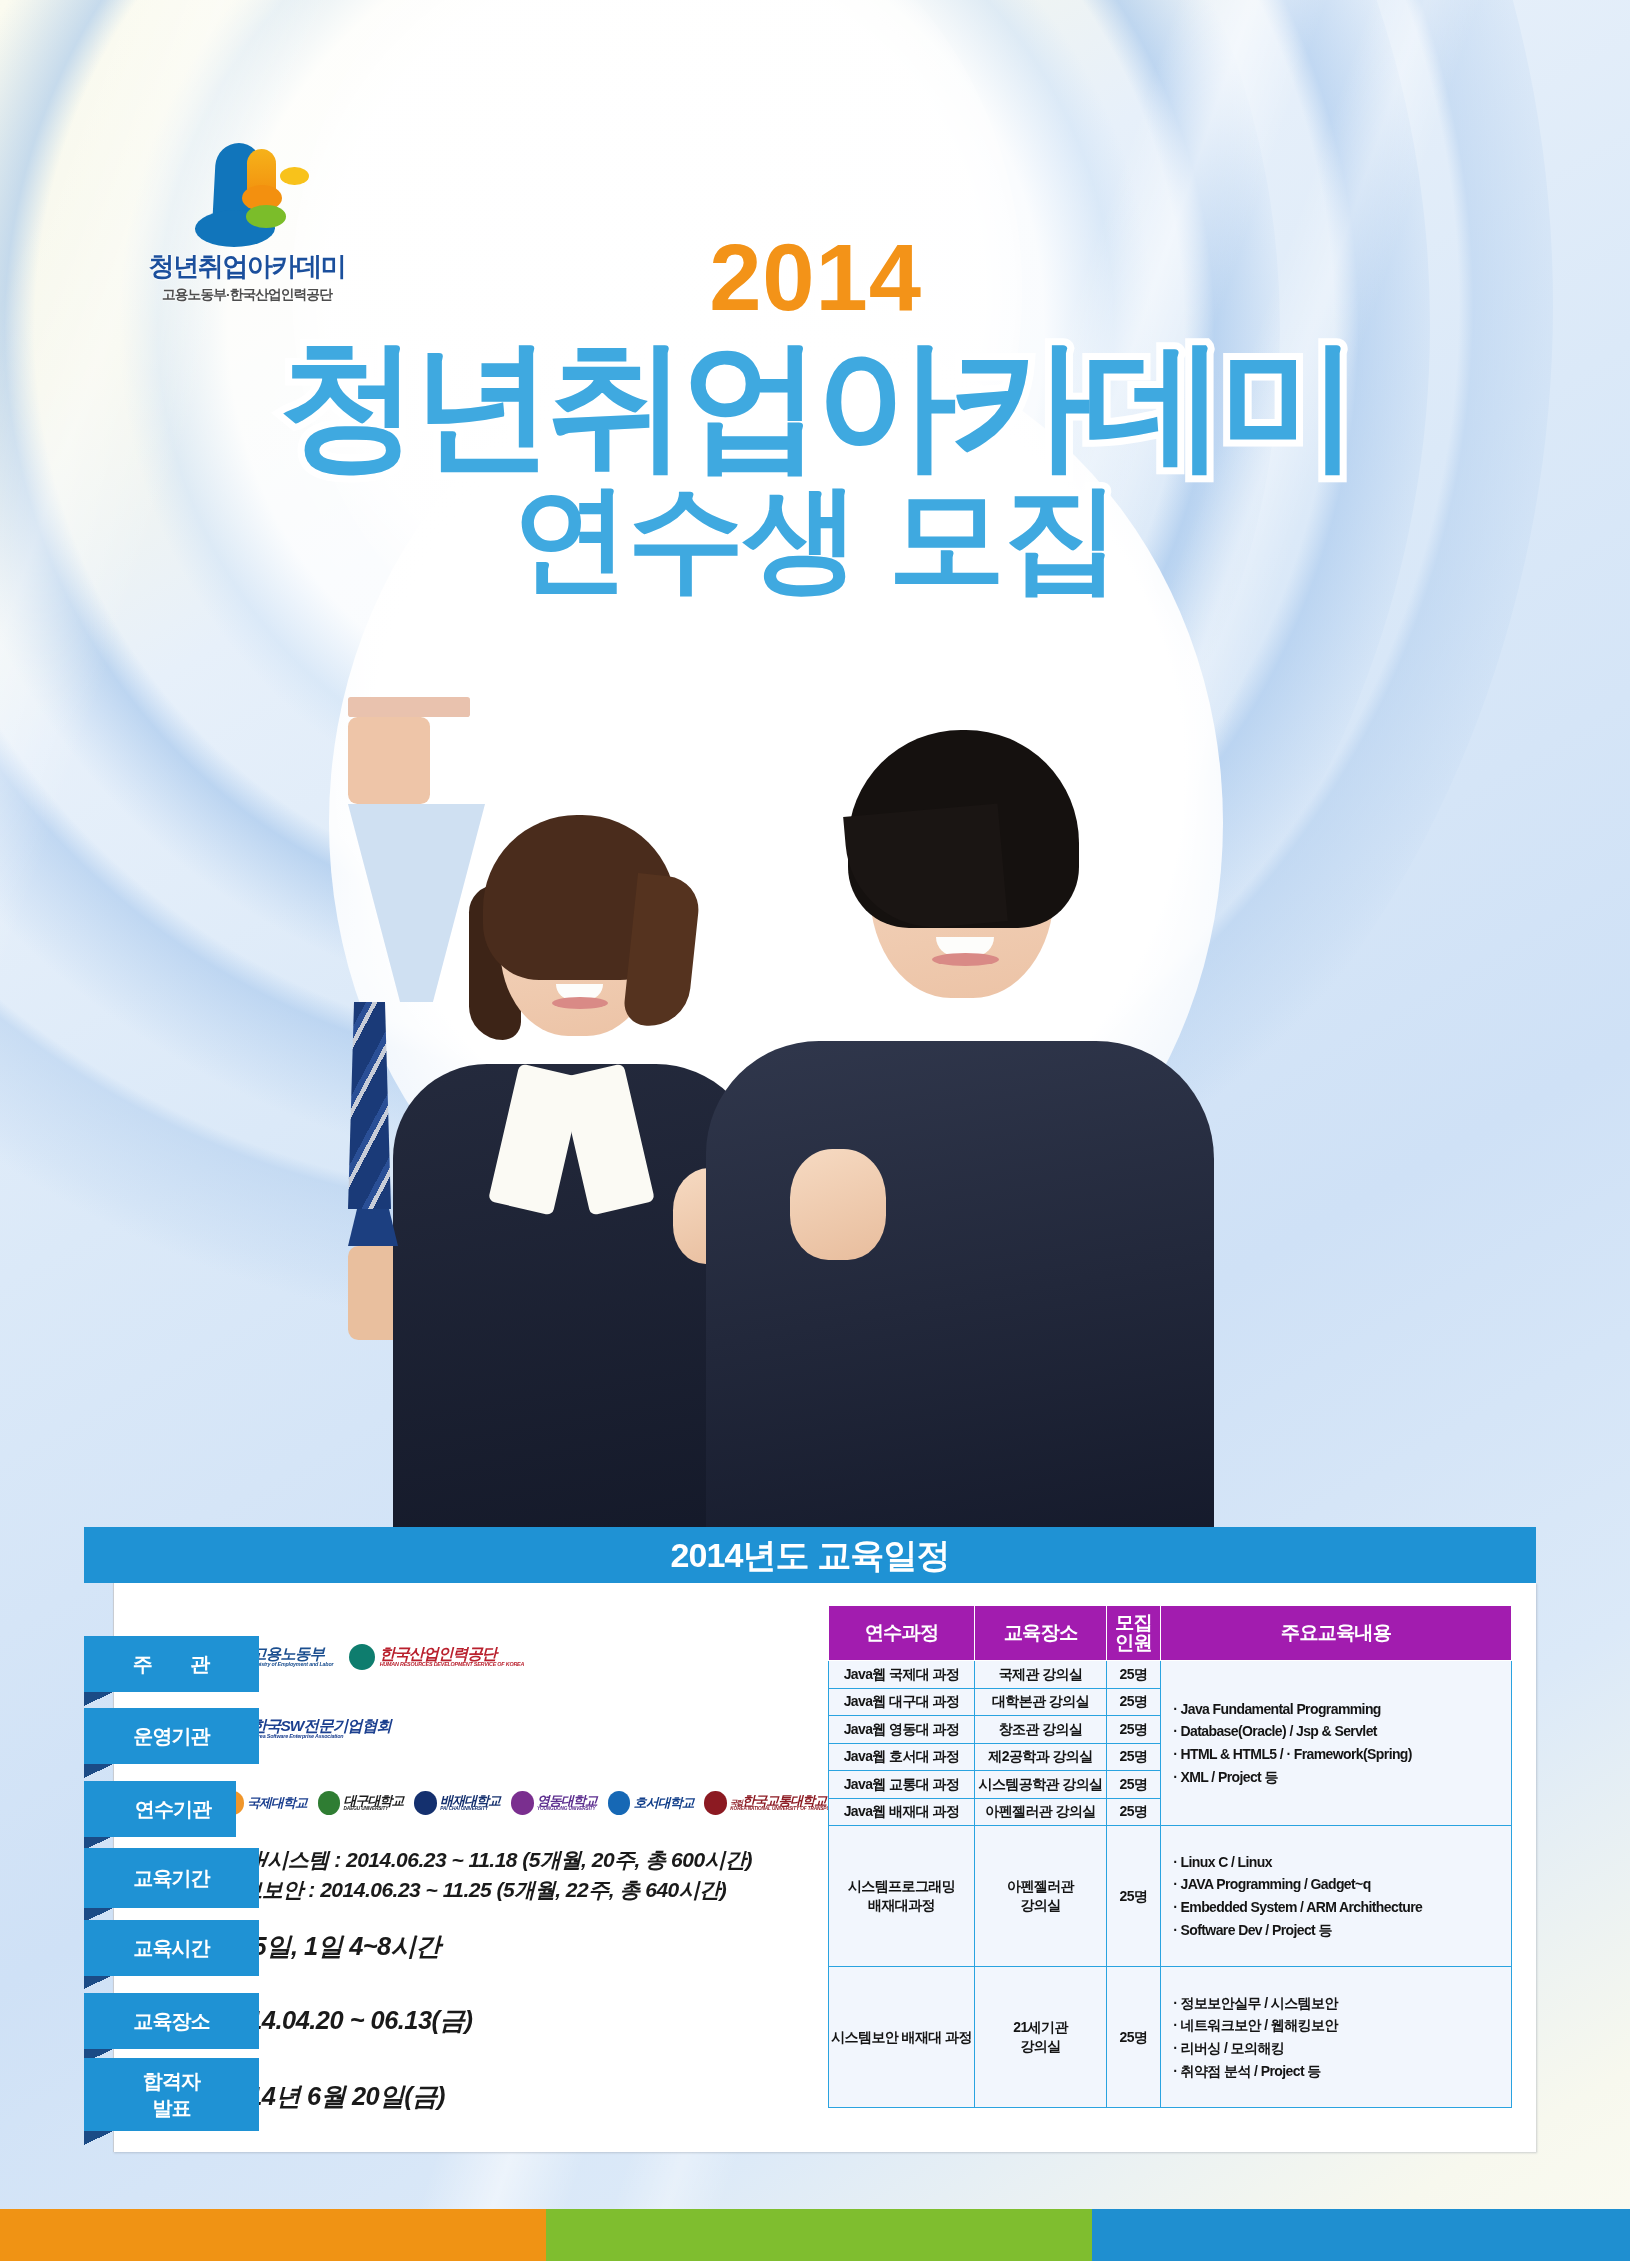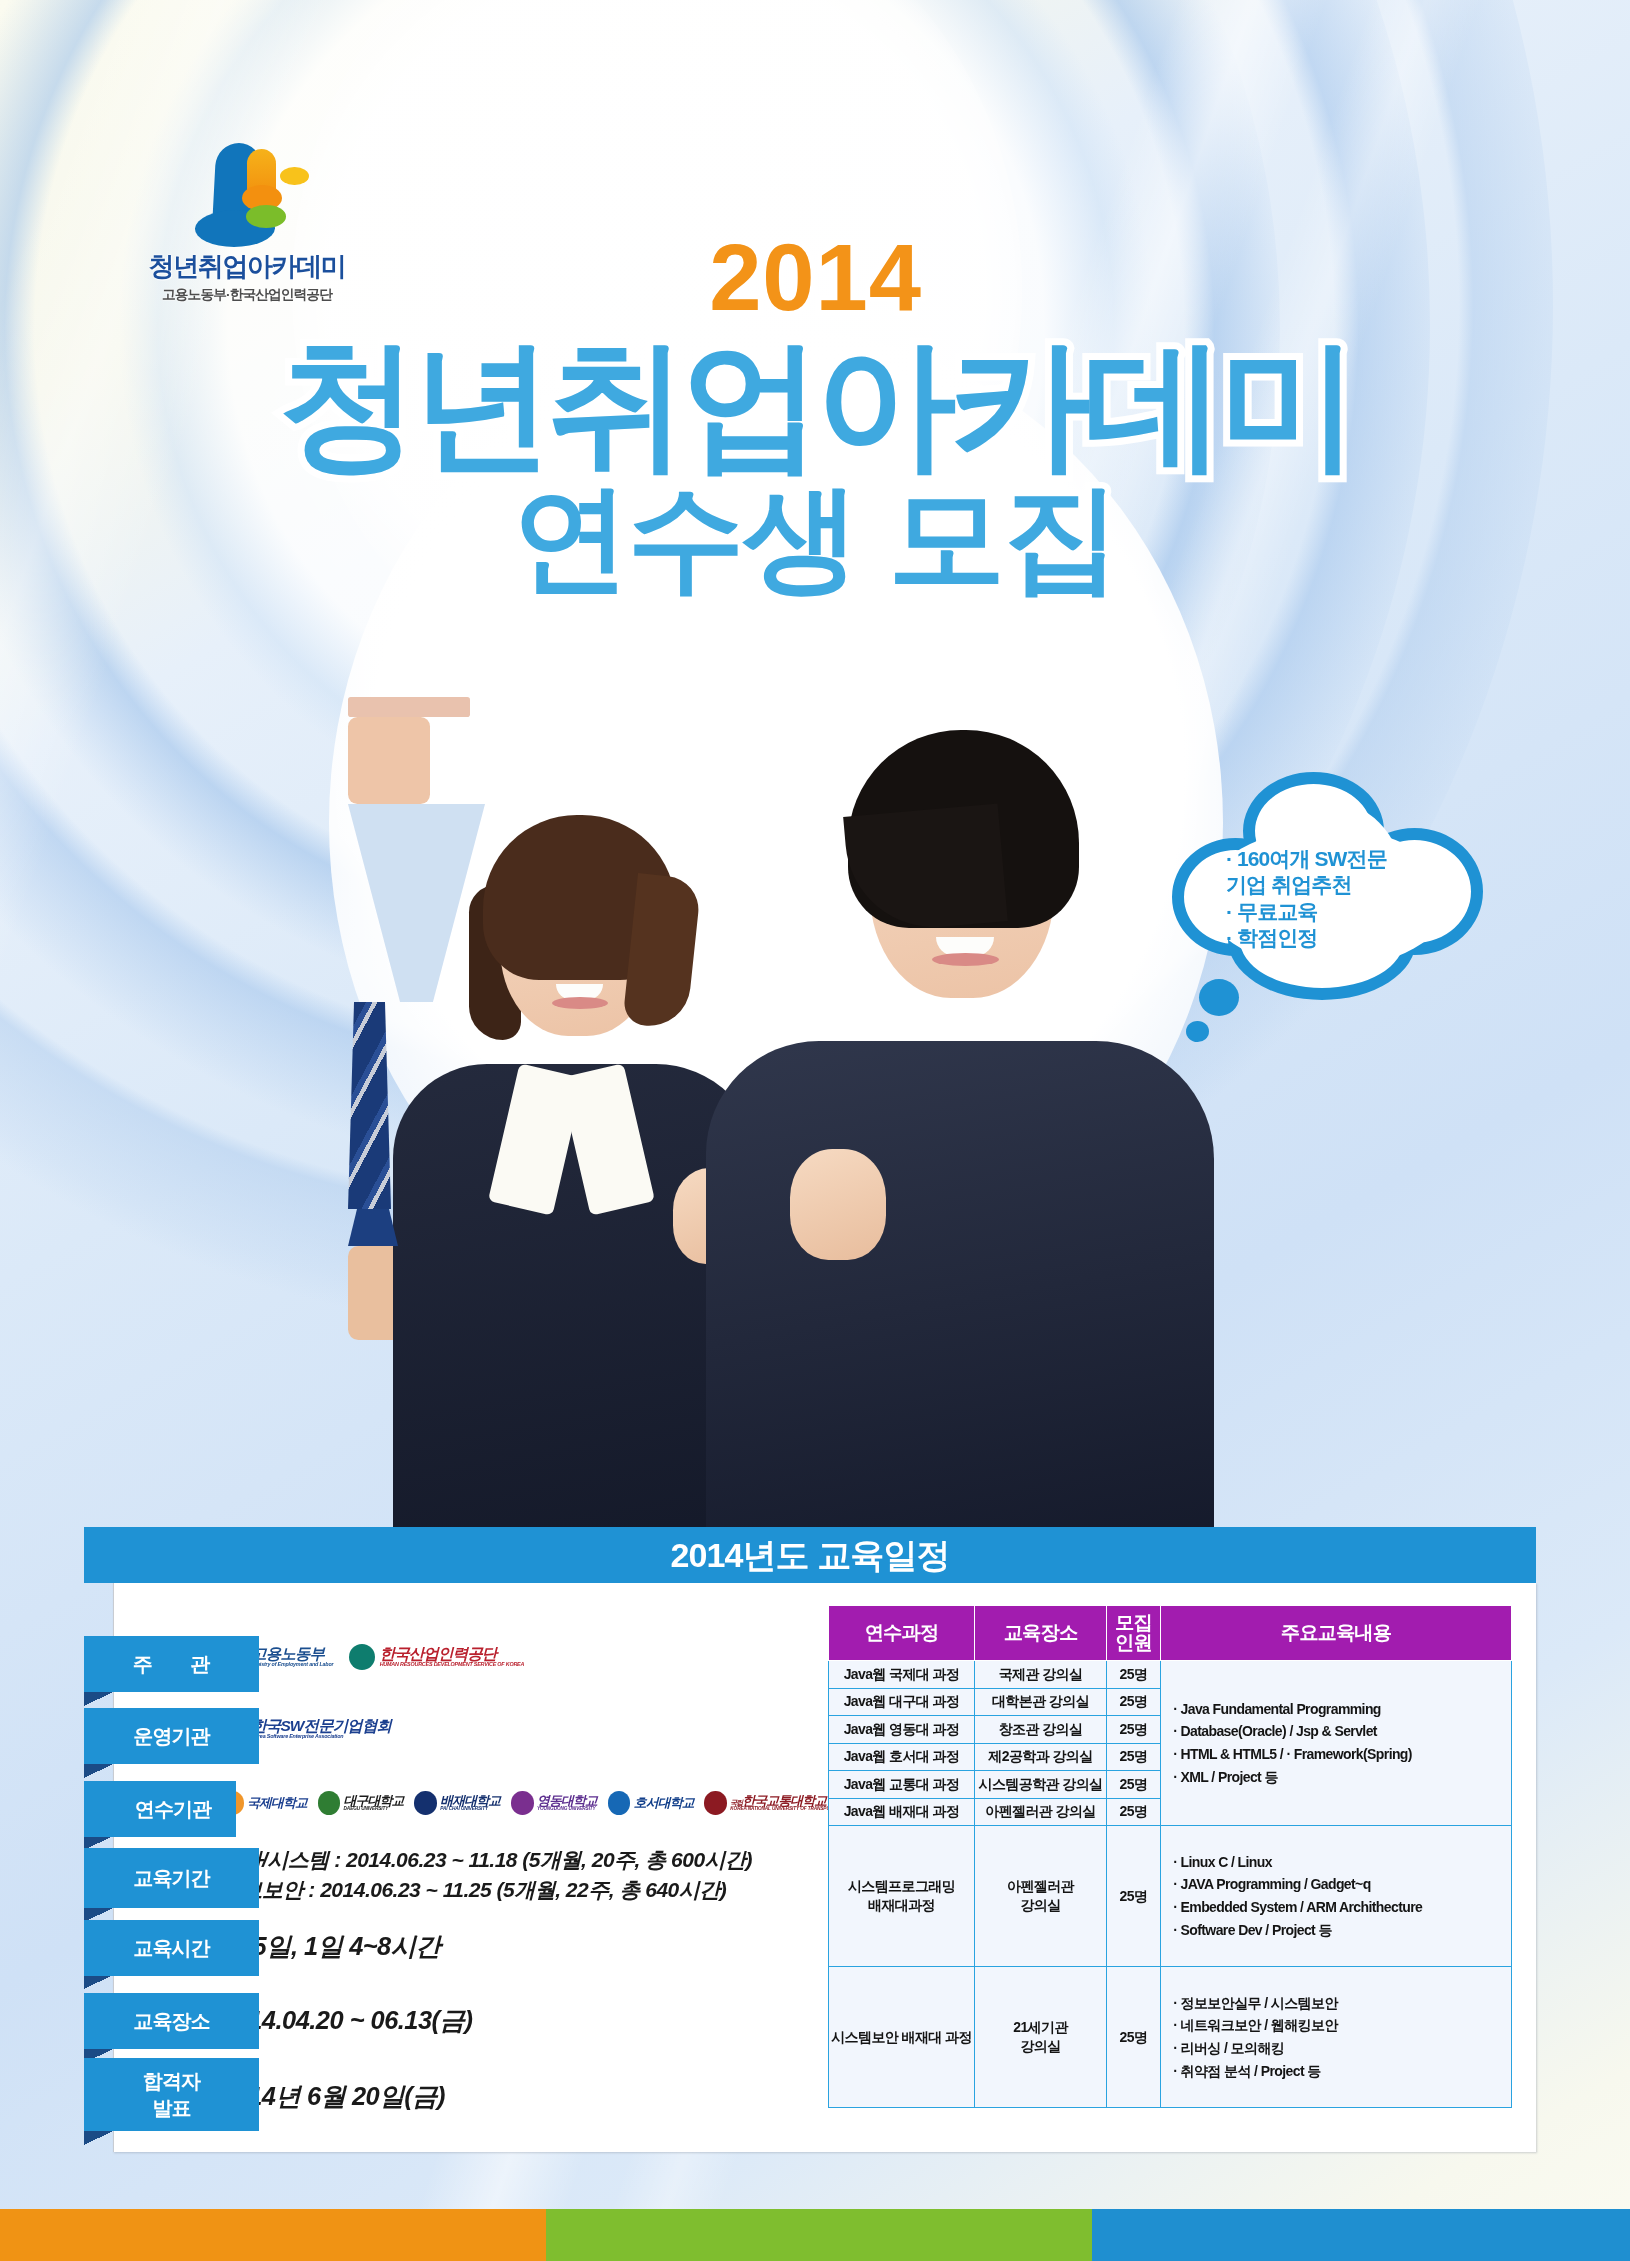--- a/index.html
+++ b/index.html
@@ -301,36 +301,20 @@
       <div class="eye" style="left:35px;top:111px;width:26px;height:11.3px;"></div>
       <div class="eye" style="left:120px;top:109px;width:26px;height:11.3px;"></div>
       <div class="mouth" style="left:66px;top:179px;width:58px;height:19px;"></div>
       <div class="lip" style="left:62px;top:195px;width:67px;height:13px;"></div>
     </div>
     <div class="hair" id="m-hair"></div>
     <div class="hair" id="m-hairsweep"></div>
     <div class="fist" id="m-fist"></div>
   </div>
 
-  <div id="cloud">
-    <div class="cl cl-top"></div>
-    <div class="cl cl-l"></div>
-    <div class="cl cl-r"></div>
-    <div class="cl cl-b"></div>
-    <div class="cl-fill"></div>
-    <div class="cl-fill2"></div>
-    <div class="tail1"></div>
-    <div class="tail2"></div>
-    <div class="cloudtxt">
-      <div>· 160여개 SW전문</div>
-      <div>기업 취업추천</div>
-      <div>· 무료교육</div>
-      <div>· 학점인정</div>
-    </div>
-  </div>
 
   <div id="banner">
     <div id="banner-title">2014년도 교육일정</div>
   </div>
 
   <div id="panel">
     <div class="vline"></div>
     <div id="leftcol">
         <div class="ltab wide" style="top: 53px; height: 56px; width: 175px;">주      관</div>
         <div class="fold" style="top: 109px;"></div>

